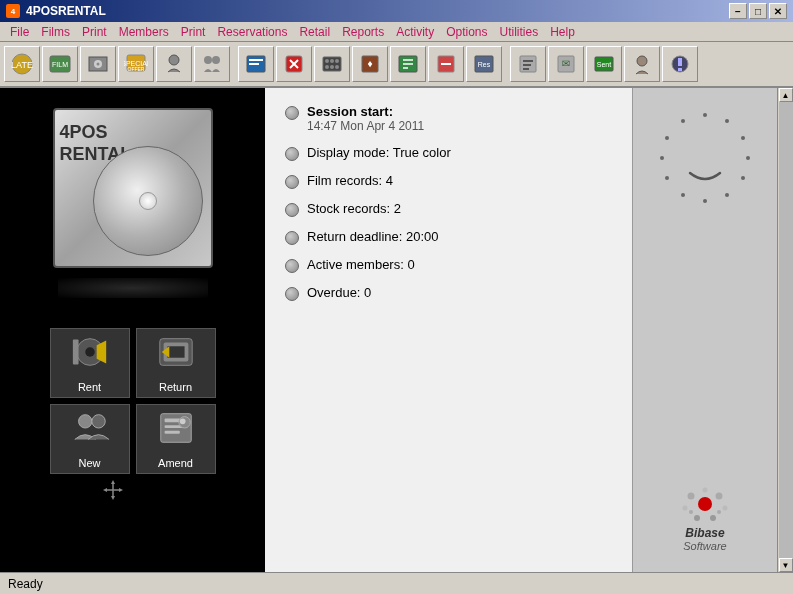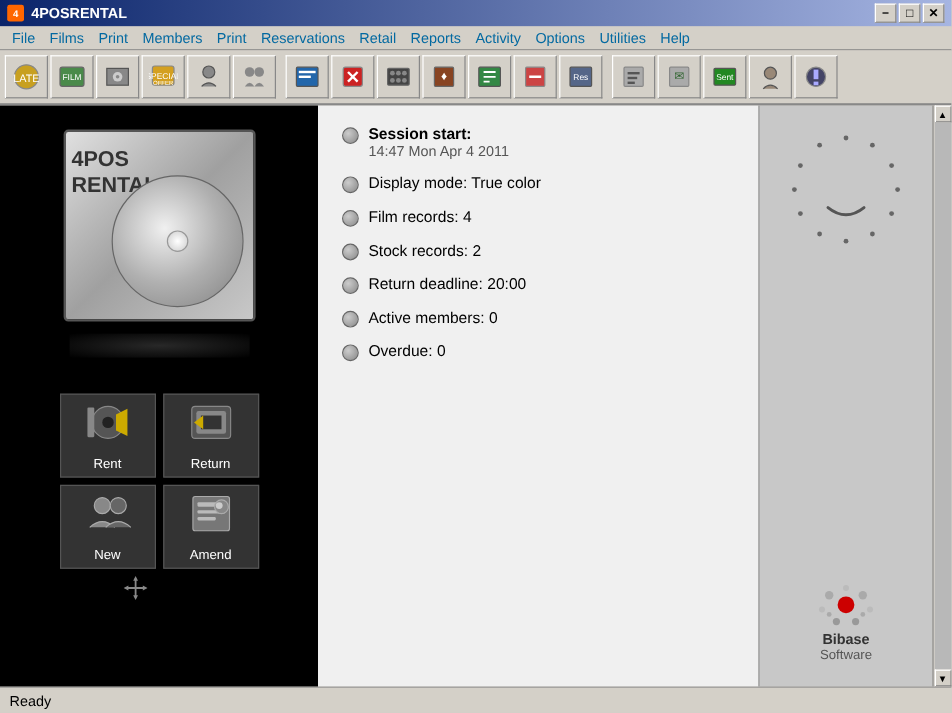--- a/index.html
+++ b/index.html
@@ -32,21 +32,21 @@
       height: 20px;
       display: flex;
       align-items: center;
       border-bottom: 1px solid #888;
       padding: 0 4px;
     }
     .menu-item {
       padding: 2px 6px;
       font-size: 12px;
       cursor: pointer;
-      color: #0369a1;
+      color: #be185d;
     }
 
     
     #toolbar {
       background: #d4d0c8;
       height: 46px;
       display: flex;
       align-items: center;
       padding: 2px 4px;
       gap: 2px;
@@ -183,20 +183,21 @@
     
     #right-panel {
       width: 145px;
       background: #c8c8c8;
       display: flex;
       flex-direction: column;
       align-items: center;
       justify-content: space-between;
       padding: 10px 6px;
       border-left: 1px solid #999;
+      font-style: italic;
     }
     #scrollbar-right {
       width: 16px;
       height: 100%;
       background: #d4d0c8;
       border-left: 1px solid #888;
       display: flex;
       flex-direction: column;
       align-items: center;
     }

